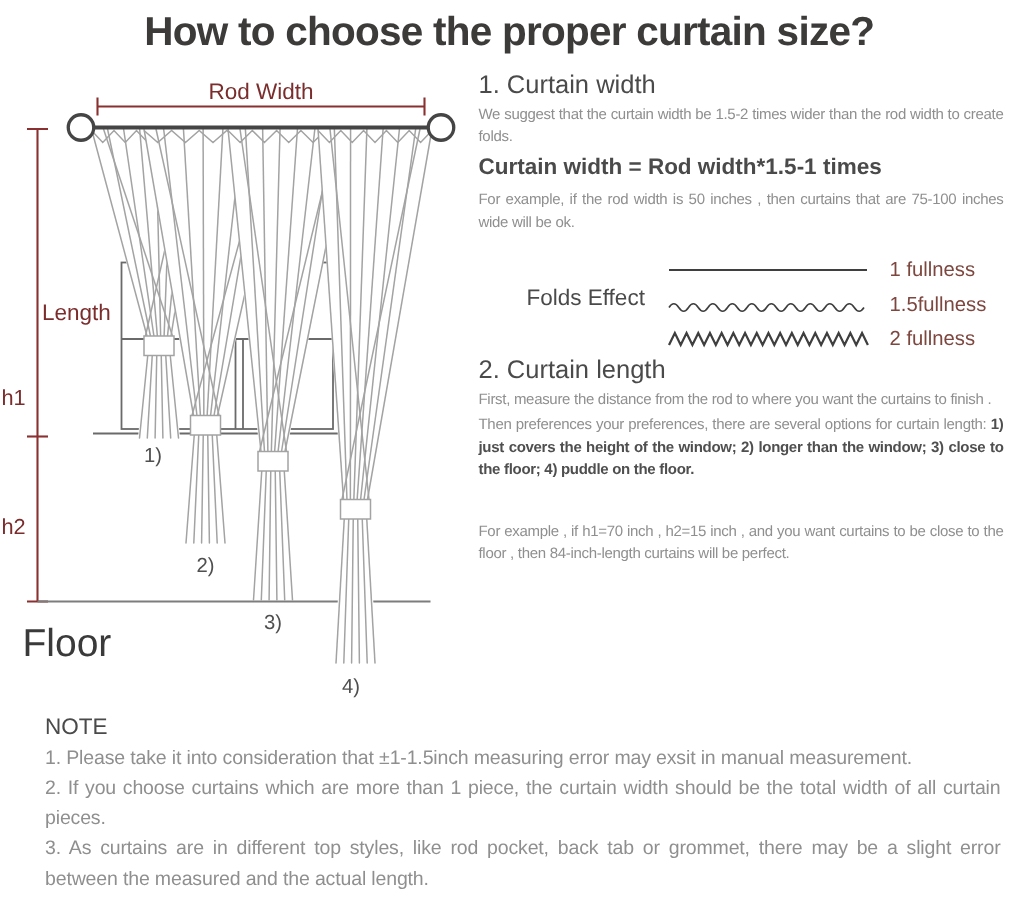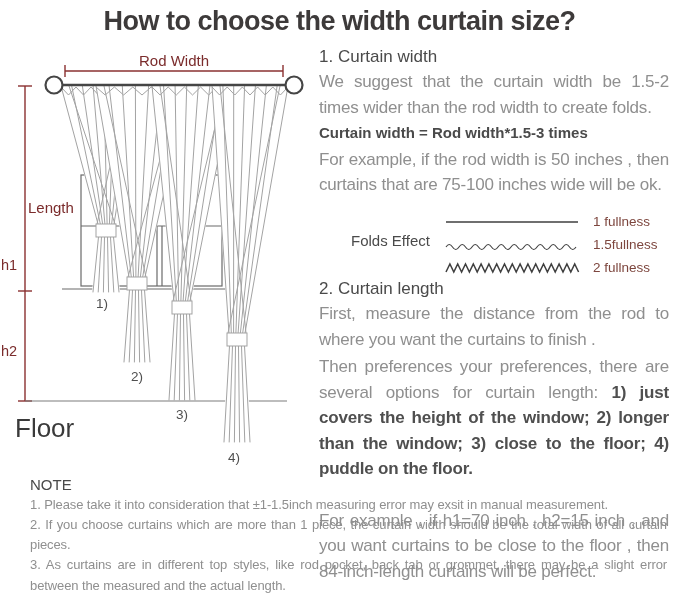--- a/index.html
+++ b/index.html
@@ -6,21 +6,21 @@
   .page{width:679px;height:611px;background:#ffffff;overflow:hidden;
         font-family:"Liberation Sans",sans-serif;position:relative;}
   .title{margin:6px 8px 8px;text-align:center;font-size:27px;font-weight:700;
          letter-spacing:-0.5px;color:#3d3a3a;}
   .main{display:flex;height:433px;}
   .diagram{width:315px;flex:none;text-align:center;}
   .diagram svg{display:block;}
   .col{flex:1;padding:2px 10px 0 4px;}
   .col h2{margin:0 0 2px;font-size:17px;font-weight:400;color:#4a4a4a;line-height:1.2;}
   .col h2.s2{margin-top:4px;}
-  p.body{margin:0 0 2px;font-size:17px;line-height:1.5;color:#8f8f8f;
+  p.body{margin:0 0 2px;font-size:10px;line-height:1.5;color:#8f8f8f;
          text-align:justify;letter-spacing:-0.2px;}
   p.formula{margin:3px 0;font-size:15px;font-weight:700;color:#4a4a4a;line-height:1.35;}
   p.body b{color:#4f4f4f;font-weight:700;}
   p.example{margin-top:26px;}
   .folds{display:flex;align-items:center;margin:8px 0 4px;}
   .folds-label{flex:1;padding-left:32px;font-size:15px;color:#4a4a4a;}
   .folds-rows{width:228px;flex:none;}
   .frow{display:flex;align-items:flex-end;justify-content:flex-end;height:23px;}
   .frow svg{flex:none;}
   .fullness{width:76px;margin-left:12px;font-size:13.5px;color:#7d463e;}
@@ -36,21 +36,21 @@
   .marker{fill:#4f4f4f;font-size:13.5px;}
   .floor-lab{fill:#3a3a3a;font-size:26px;}
   .winline{stroke:#6a6a6a;stroke-width:1.2;fill:none;}
   .foldline{stroke:#3f3f3f;fill:none;}
 </style>
 </head>
 <body>
 
 <div class="page">
 
-  <h1 class="title">How to choose the width curtain size?</h1>
+  <h1 class="title">How to choose the proper curtain size?</h1>
 
   <div class="main">
 
     <div class="diagram">
       <svg viewBox="0 0 315 430" width="315" height="430">
 
         <g>
           <line class="mline" x1="65" y1="26" x2="283" y2="26"></line>
           <line class="mline" x1="65" y1="20" x2="65" y2="32"></line>
           <line class="mline" x1="283" y1="20" x2="283" y2="32"></line>
@@ -171,21 +171,21 @@
         <text class="marker" x="176" y="374">3)</text>
         <text class="marker" x="228" y="417">4)</text>
 
         <text class="floor-lab" x="15" y="392">Floor</text>
       </svg>
     </div>
 
     <div class="col">
       <h2>1. Curtain width</h2>
       <p class="body">We suggest that the curtain width be 1.5-2 times wider than the rod width to create folds.</p>
-      <p class="formula">Curtain width = Rod width*1.5-3 times</p>
+      <p class="formula">Curtain width = Rod width*1.5-1 times</p>
       <p class="body">For example, if the rod width is 50 inches , then curtains that are 75-100 inches wide will be ok.</p>
 
       <div class="folds">
         <div class="folds-label">Folds Effect</div>
         <div class="folds-rows">
           <div class="frow">
             <svg width="137" height="14">
               <line class="foldline" x1="2" y1="7" x2="134" y2="7" stroke-width="1.4"></line>
             </svg>
             <span class="fullness">1 fullness</span>

